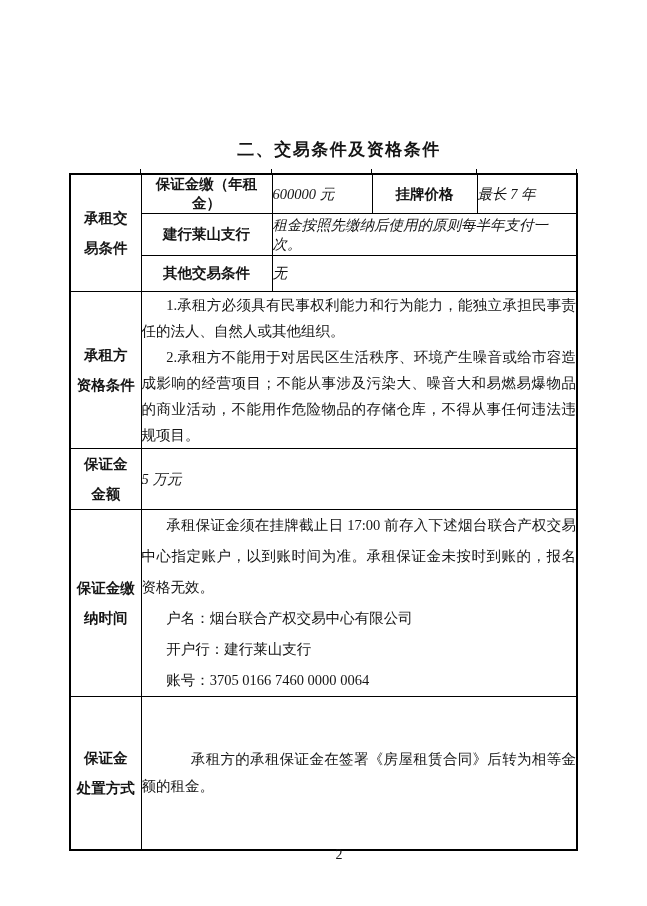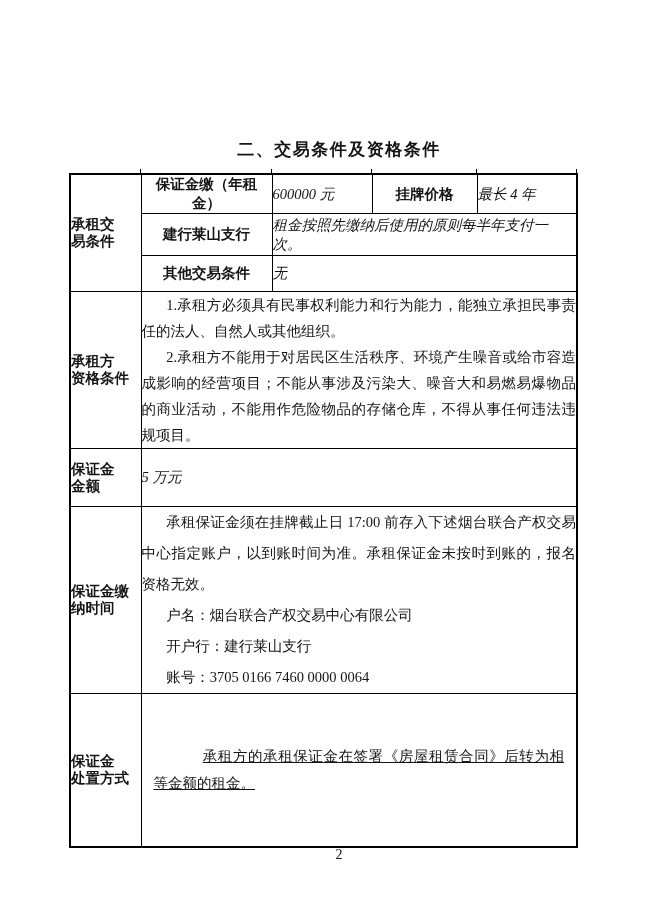--- a/index.html
+++ b/index.html
@@ -32,44 +32,43 @@
     border:2px solid #000;
     font-size:14.5px;
   }
   .cond-table td {
     border:1px solid #000;
     vertical-align:middle;
     padding:0;
   }
   .sec-label {
     font-weight:bold;
-    text-align:left;
+    text-align:center;
     white-space:pre-line;
-    line-height:17px;
+    line-height:30px;
   }
   .hdr { font-weight:bold; text-align:center; }
   .val { text-align:left; padding:0 7px;font-style:italic; }
   .indent20 { padding-left:23px; }
   .para-cell { padding:0 7px; }
   .para-cell p {
     margin:0;
     text-indent:1.7em;
     text-align:justify;
     line-height:26px;
   }
   .pay-cell { padding:0 7px; line-height:31px; }
   .pay-cell p { margin:0; text-indent:1.7em; text-align:justify; }
   .pay-cell .acct { text-indent:1.7em; }
   .disp-cell { padding:0 7px; }
   .disp-cell p {
-    margin:12px;
+    margin:0;
     text-indent:3.4em;
     text-align:justify;
     line-height:27px;
-    text-decoration:underline;
   }
   .tick {
     position:absolute; top:169px;
     width:1px; height:5px;
     background:#000;
   }
   .page-number {
     position:absolute; top:847px; left:0;
     width:100%;
     text-align:center;
@@ -93,21 +92,21 @@
       <col style="width:105px">
       <col style="width:100px">
     </colgroup>
     <tbody>
       <tr style="height:39px">
         <td class="sec-label" rowspan="3">承租交
 易条件</td>
         <td class="hdr">保证金缴（年租金）</td>
         <td class="val">600000 元</td>
         <td class="hdr">挂牌价格</td>
-        <td class="val">最长 4 年</td>
+        <td class="val">最长 7 年</td>
       </tr>
       <tr style="height:42px">
         <td class="hdr">建行莱山支行</td>
         <td class="val" colspan="3">租金按照先缴纳后使用的原则每半年支付一次。</td>
       </tr>
       <tr style="height:36px">
         <td class="hdr">其他交易条件</td>
         <td class="val" colspan="3">无</td>
       </tr>
       <tr style="height:152px">

